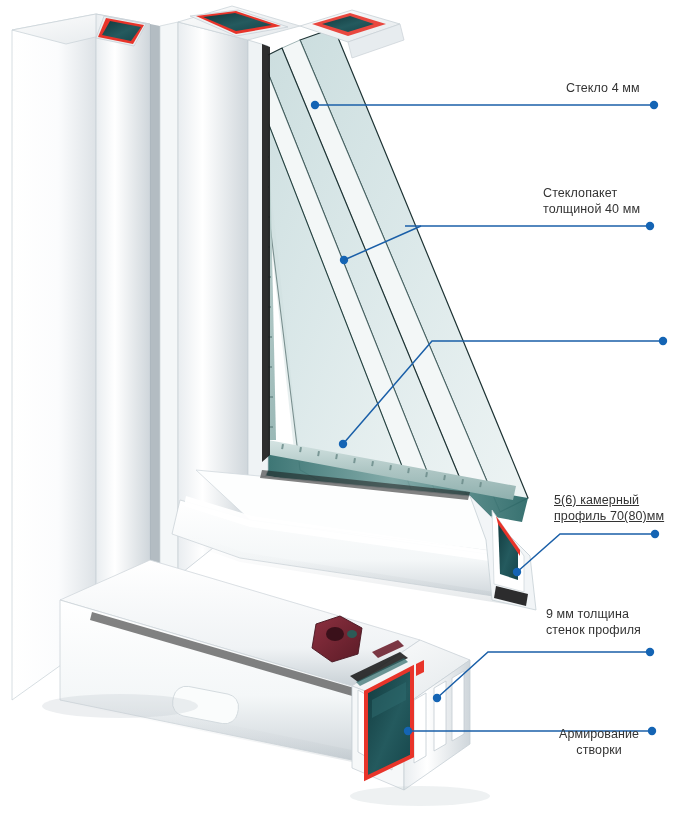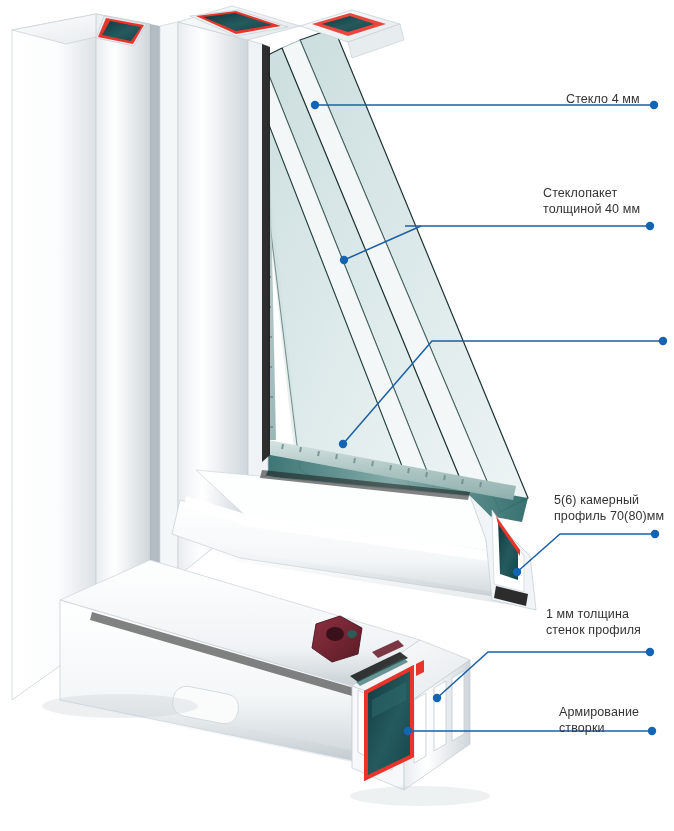--- a/index.html
+++ b/index.html
@@ -274,28 +274,28 @@
       <circle cy="652" r="4.2" fill="#1464b4" cx="650"></circle>
       <circle cy="698" r="4.2" fill="#1464b4" cx="437"></circle>
     </g>
     <g>
       <path fill="none" stroke="#1a5fa8" stroke-width="1.5" d="M 408,731 L 652,731"></path>
       <circle cy="731" r="4.2" fill="#1464b4" cx="652"></circle>
       <circle cy="731" r="4.2" fill="#1464b4" cx="408"></circle>
     </g>
   </svg>
 
-  <div class="callout-label align-left" style="left:566px; top:91px;">Стекло 4 мм</div>
+  <div class="callout-label align-left" style="left:566px; top:80px;">Стекло 4 мм</div>
 
   <div class="callout-label align-left" style="left:543px; top:185px;">Стеклопакет
 толщиной 40 мм</div>
 
 
-  <div class="callout-label align-left" style="left:554px; top:492px;">5(6) камерный
+  <div class="callout-label align-left" style="left:554px; top:492px;text-decoration:underline;">5(6) камерный
 профиль 70(80)мм</div>
 
-  <div class="callout-label align-left" style="left:546px; top:606px;">1 мм толщина
+  <div class="callout-label align-left" style="left:546px; top:606px;">9 мм толщина
 стенок профиля</div>
 
-  <div class="callout-label align-left" style="left:559px; top:704px;">Армирование
+  <div class="callout-label align-left" style="left:559px; top:726px;text-align:center;">Армирование
 створки</div>
 
 </div>
 
 </body></html>

